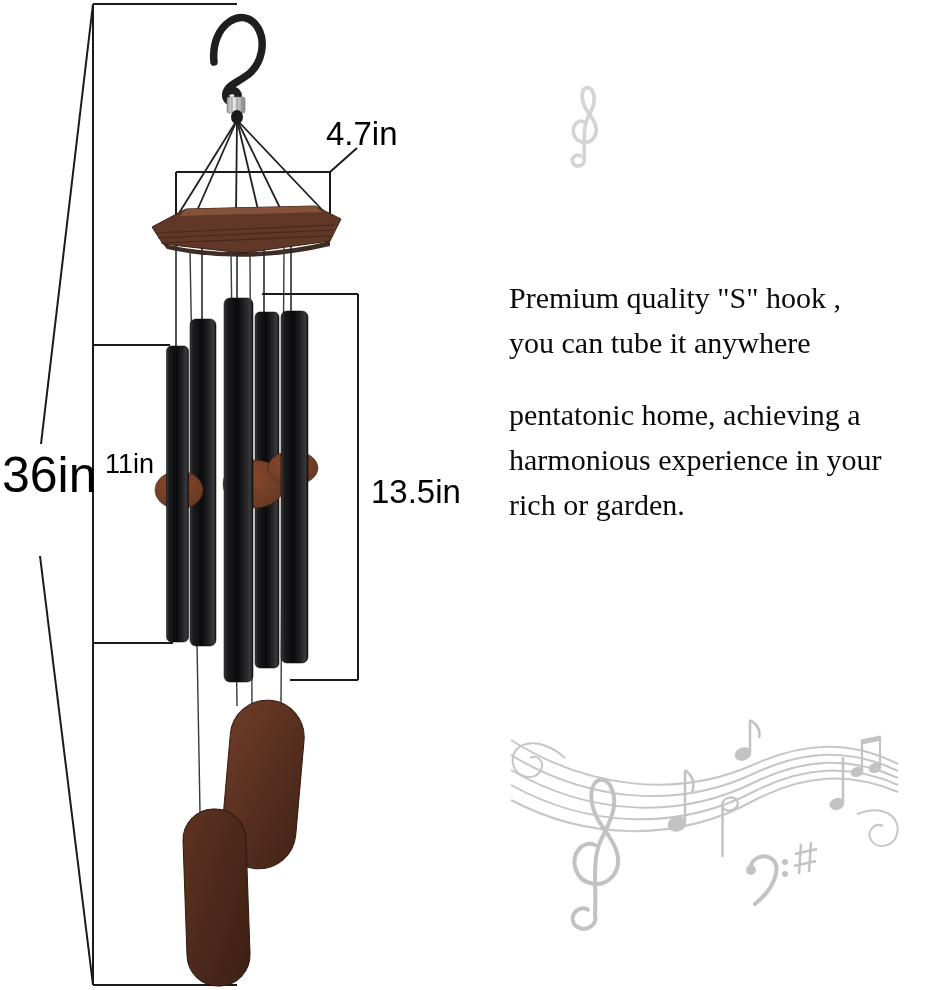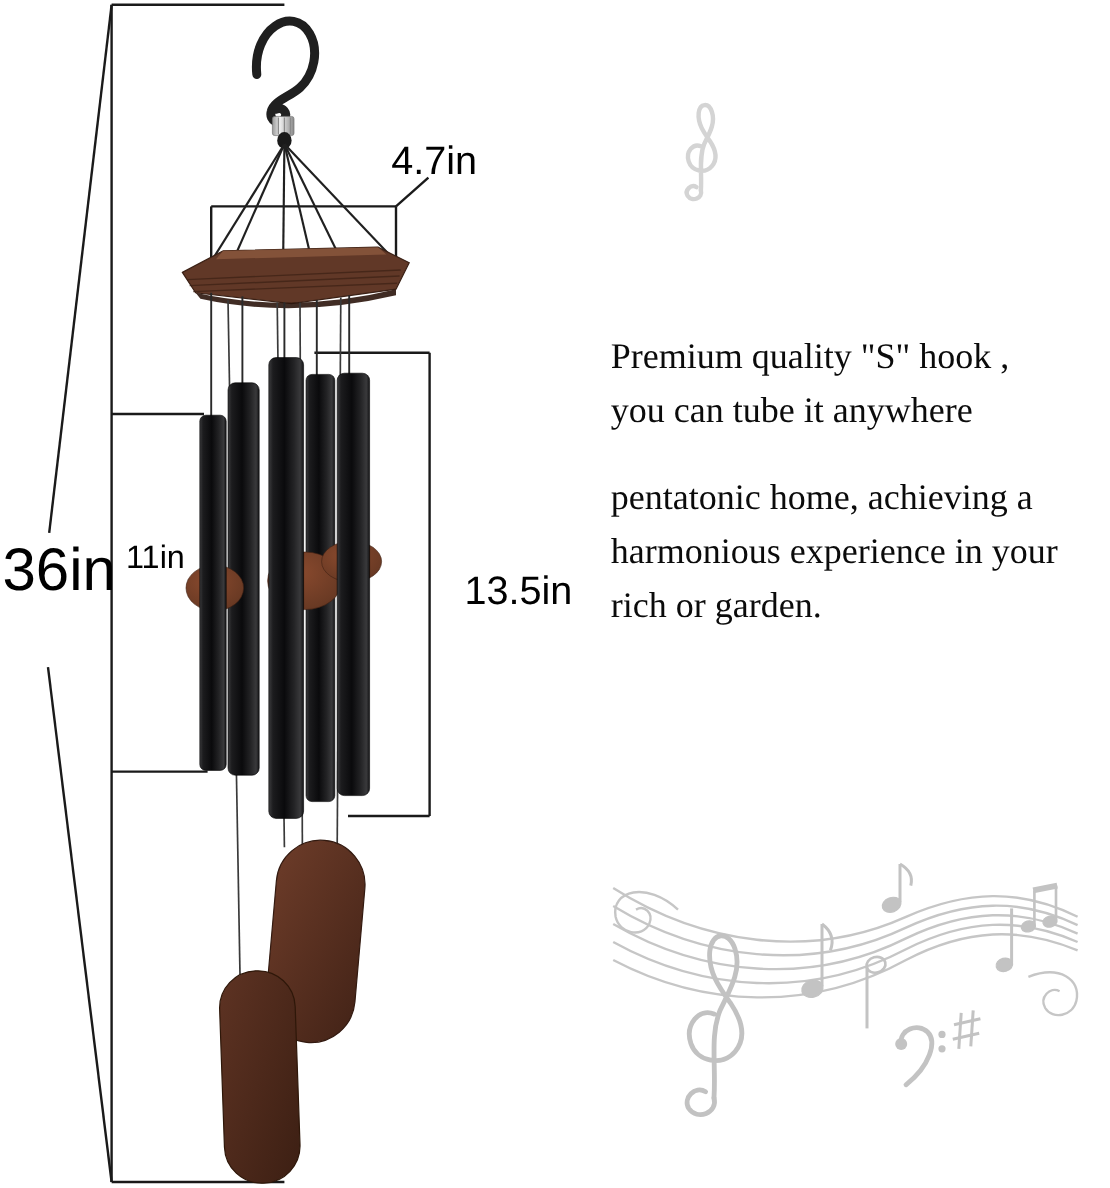--- a/index.html
+++ b/index.html
@@ -7,21 +7,21 @@
     position:relative;width:925px;height:990px;background:#ffffff;overflow:hidden;
     font-family:"Liberation Sans",sans-serif;
   }
   #scene{position:absolute;left:0;top:0;}
   .dim-label{
     position:absolute;color:#000;font-family:"Liberation Sans","DejaVu Sans",sans-serif;
     line-height:1;white-space:nowrap;
   }
   .lbl-total{left:2px;top:450px;font-size:50px;}
   .lbl-short{left:105px;top:451px;font-size:27px;}
-  .lbl-long{left:371px;top:475px;font-size:33px;margin-left:16px;}
+  .lbl-long{left:371px;top:475px;font-size:33px;}
   .lbl-canopy{left:313px;top:117px;font-size:33px;margin-left:13px;}
   .desc{
     position:absolute;left:509px;color:#0b0b0b;
     font-family:"Liberation Serif","DejaVu Serif",serif;
     font-size:30px;line-height:45px;white-space:nowrap;
   }
   .desc-1{top:275px;}
   .desc-2{top:392px;}
 </style>
 </head>

